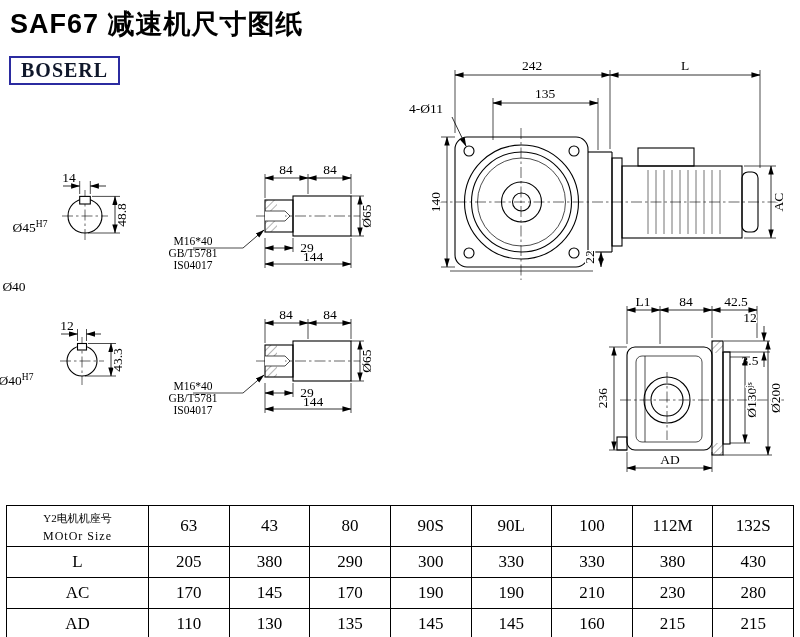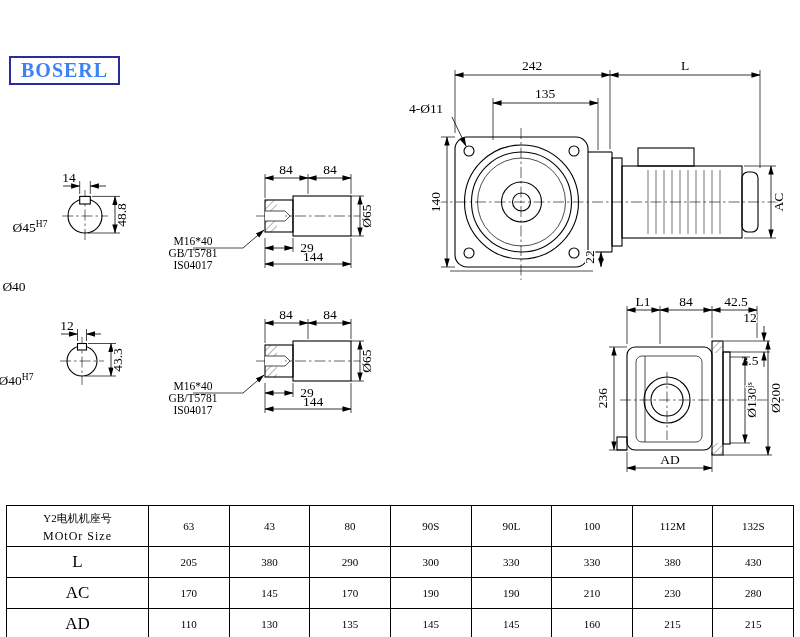--- a/index.html
+++ b/index.html
@@ -1,49 +1,50 @@
 <!DOCTYPE html>
 <html><head>
 <meta charset="utf-8">
 <style>
   html,body{margin:0;padding:0;background:#fff;}
   .page{position:relative;width:800px;height:637px;background:#fff;overflow:hidden;
         font-family:"Liberation Sans",sans-serif;}
   .title{position:absolute;left:10px;top:6px;font-size:27px;font-weight:bold;color:#000;
          letter-spacing:1px;}
-  .logo{position:absolute;left:9px;top:56px;border:2px solid #2b2ba0;color:#3b82f6;
+  .logo{position:absolute;left:9px;top:56px;border:2px solid #2b2ba0;color:#0f172a;
         font-family:"Liberation Serif",serif;font-size:20px;font-weight:bold;
         padding:1px 10px;letter-spacing:1px;background:#fff;}
   svg{position:absolute;left:0;top:0;}
   .ln{stroke:#000;stroke-width:1.1;fill:none;}
   .thin{stroke:#000;stroke-width:0.7;fill:none;}
   .fin{stroke:#000;stroke-width:0.55;fill:none;}
   .dim{stroke:#000;stroke-width:0.8;fill:none;marker-start:url(#arr);marker-end:url(#arr);}
   .de{stroke:#000;stroke-width:0.8;fill:none;marker-end:url(#arr);}
   .ds{stroke:#000;stroke-width:0.8;fill:none;marker-start:url(#arr);}
   .cl{stroke:#000;stroke-width:0.6;fill:none;stroke-dasharray:11 3 2.5 3;}
   .wh{fill:#fff;stroke:#000;stroke-width:1.1;}
   .whn{fill:#fff;stroke:none;}
   text.d{font-family:"Liberation Serif",serif;font-size:13.5px;fill:#000;text-anchor:middle;
          paint-order:stroke;stroke:#fff;stroke-width:2.5px;stroke-linejoin:round;}
   text.dn{font-size:11.5px;}
   .dimtable{position:absolute;left:6px;top:505px;width:788px;border-collapse:collapse;
             table-layout:fixed;font-family:"Liberation Serif",serif;color:#000;}
   .dimtable td{border:1px solid #000;text-align:center;vertical-align:middle;
-               font-size:11px;height:30px;padding:0;}
+               font-size:17px;height:30px;padding:0;}
   .dimtable td.lbl{font-size:17px;}
   .dimtable .hdr td{height:40px;}
   .hl1{font-size:11px;line-height:19px;}
   .hl2{font-size:12px;line-height:16px;letter-spacing:1px;}
 </style>
 </head>
 <body>
 
 <div class="page">
 
+  <div class="title">SAF67 减速机尺寸图纸</div>
   <div class="logo">BOSERL</div>
 
   <svg width="800" height="500" viewBox="0 0 800 500">
     <defs>
       <marker id="arr" viewBox="0 0 10 10" refX="9.5" refY="5" markerWidth="9" markerHeight="9" markerUnits="userSpaceOnUse" orient="auto-start-reverse">
         <path d="M0,2 L10,5 L0,8 z" fill="#000"></path>
       </marker>
       <pattern id="h" width="5" height="5" patternUnits="userSpaceOnUse" patternTransform="rotate(45)">
         <line x1="0" y1="0" x2="0" y2="5" stroke="#000" stroke-width="0.6"></line>
       </pattern>

